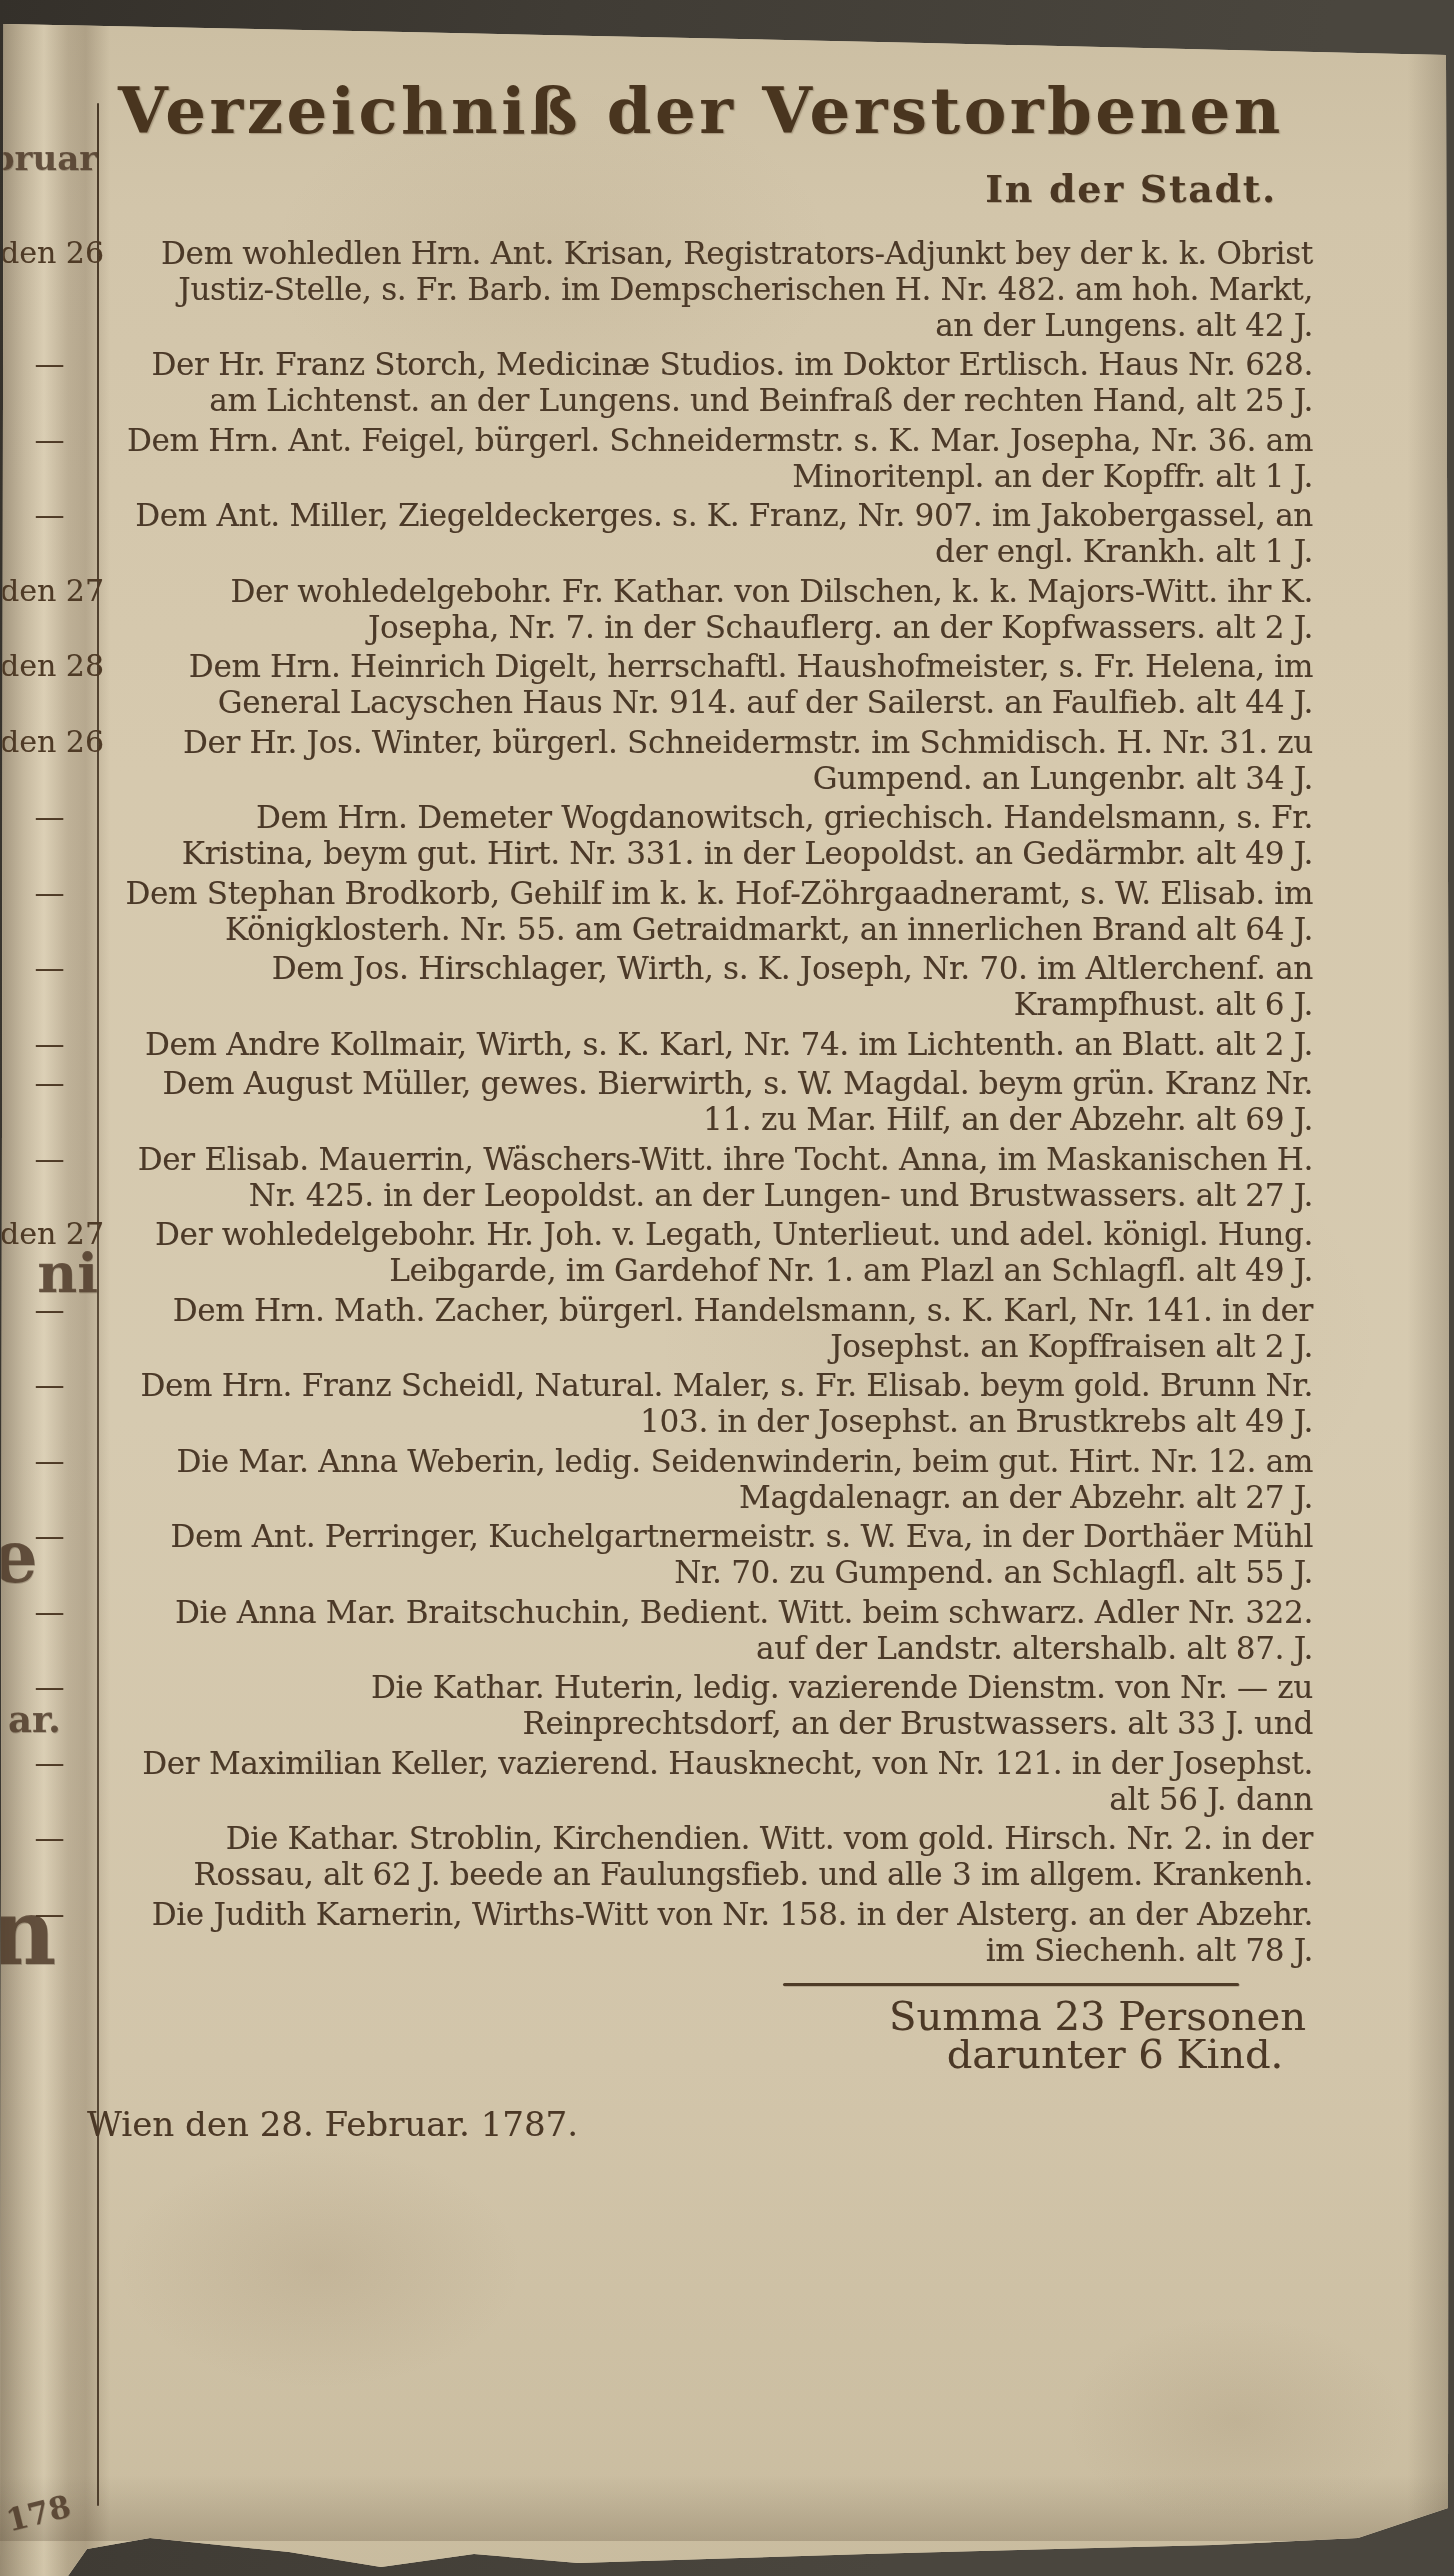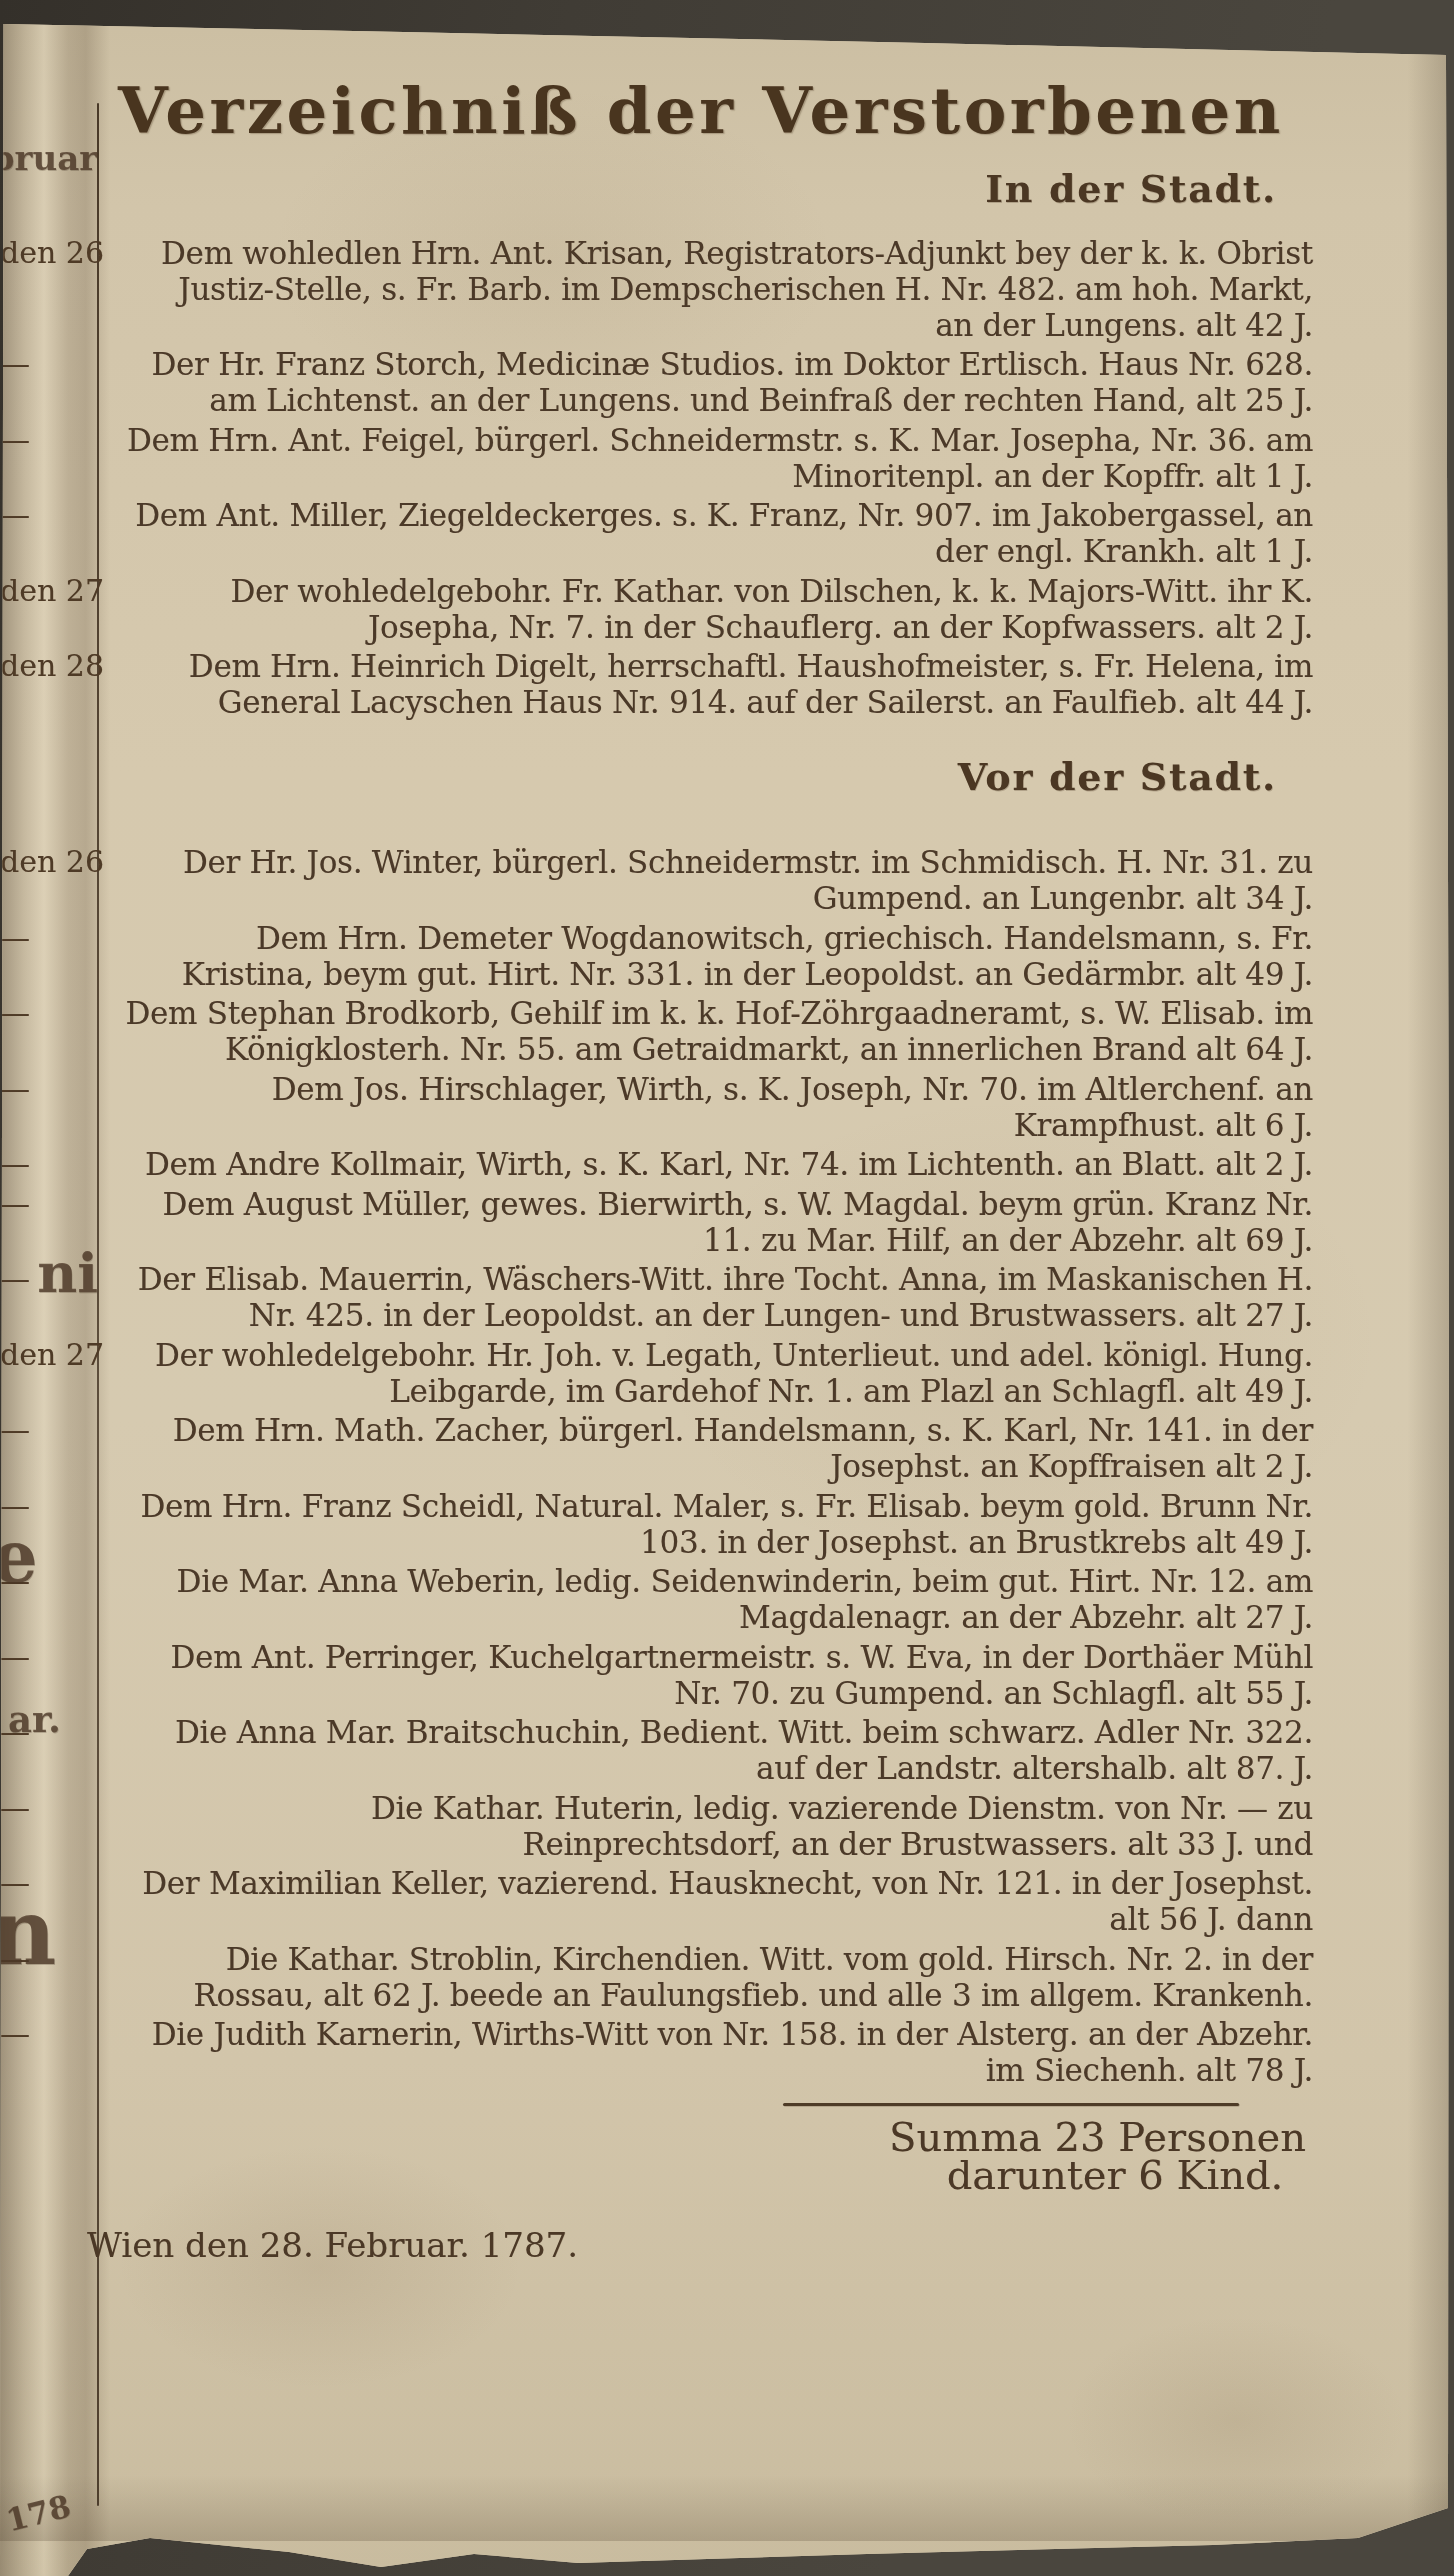--- a/index.html
+++ b/index.html
@@ -59,21 +59,21 @@
   }
   .section-heading{
     margin:19.6px 0 24px 118px;width:1159px;text-align:right;
     font-size:38px;font-weight:bold;letter-spacing:1.7px;
     color:#4b3723;text-shadow:0.6px 0.6px 0.6px rgba(73,53,31,0.25);
   }
   .section-heading.second{margin-top:34px;margin-bottom:45px;}
   .entries{margin:0;}
   .entry{position:relative;margin-bottom:3.5px;}
   .date-label{
-    position:absolute;left:0;top:0;width:99px;text-align:left;
+    position:absolute;left:0;top:0;width:99px;text-align:center;
     font-size:30px;line-height:36px;white-space:nowrap;
     color:#4e3a26;text-shadow:0.3px 0.3px 0.3px rgba(73,53,31,0.3);
   }
   .entry-text{
     margin-left:118px;width:1159px;
     font-size:31px;line-height:36px;letter-spacing:-0.3px;
     padding-left:36px;text-indent:-36px;
     color:#4b3928;text-shadow:0.3px 0.3px 0.3px rgba(73,53,31,0.28);
     text-align:right;
   }
@@ -140,21 +140,20 @@
   </div>
 
   <div class="entry">
     <div class="date-label">den 28</div>
     <div class="entry-text">Dem Hrn. Heinrich Digelt, herrschaftl. Haushofmeister, s. Fr. Helena, im General Lacyschen Haus Nr. 914. auf der Sailerst. an Faulfieb. alt 44 J.</div>
   </div>
 </div>
   </div>
 
   <div class="section">
-    <div class="section-heading second">Vor der Stadt.</div>
     <div class="entries">
   <div class="entry">
     <div class="date-label">den 26</div>
     <div class="entry-text">Der Hr. Jos. Winter, bürgerl. Schneidermstr. im Schmidisch. H. Nr. 31. zu Gumpend. an Lungenbr. alt 34 J.</div>
   </div>
 
   <div class="entry">
     <div class="date-label">—</div>
     <div class="entry-text">Dem Hrn. Demeter Wogdanowitsch, griechisch. Handelsmann, s. Fr. Kristina, beym gut. Hirt. Nr. 331. in der Leopoldst. an Gedärmbr. alt 49 J.</div>
   </div>

